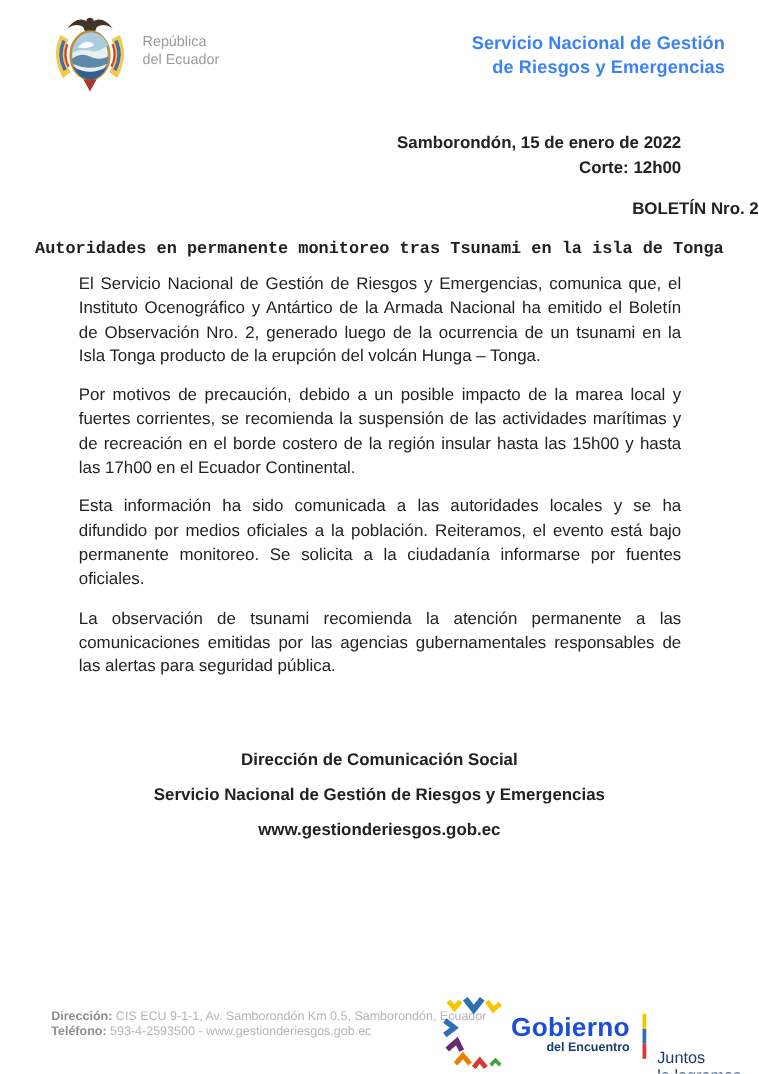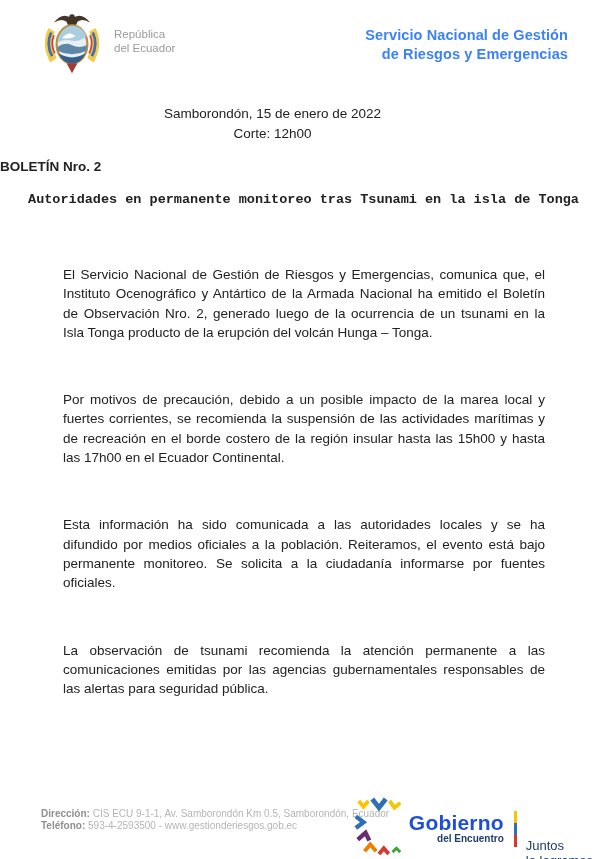--- a/index.html
+++ b/index.html
@@ -12,21 +12,21 @@
     margin: 0 auto;
     background: #ffffff;
     overflow: hidden;
     color: #222;
   }
   
   .doc-header {
     display: flex;
     justify-content: space-between;
     align-items: flex-start;
-    padding: 8px 39px 0 34px;
+    padding: 8px 27px 0 34px;
     height: 80px;
   }
   .brand-left { display: flex; align-items: flex-start; }
   .republic-label {
     margin-top: 20px;
     margin-left: 4px;
     color: #9b9b9b;
     font-size: 11.5px;
     line-height: 1.2;
   }
@@ -36,29 +36,29 @@
     color: #3b82f6;
     font-weight: bold;
     font-size: 14.5px;
     line-height: 1.28;
     letter-spacing: 0.1px;
   }
   
   .dateline {
     margin-top: 24px;
     padding-right: 62px;
-    text-align: center;
-    font-weight: normal;
+    text-align: right;
+    font-weight: bold;
     font-size: 13.5px;
     line-height: 20px;
   }
   
   .bulletin-number {
     margin-top: 13px;
-    text-align: left;
+    text-align: right;
     font-weight: bold;
     font-size: 13.5px;
     line-height: 20px;
   }
   .bulletin-title {
     margin-top: 13px;
     text-align: center;
     font-weight: bold;
     font-size: 13.5px;
     line-height: 20px;
@@ -66,21 +66,20 @@
     font-family: Liberation Mono, monospace;
   }
   
   .content { padding: 7px 62px 0 63px; }
   .content p {
     text-align: justify;
     font-size: 13.5px;
     line-height: 19.3px;
     margin-bottom: 12px;
     color: #222;
-    margin-top: 48px;
   }
   
   .signoff {
     margin-top: 56px;
     text-align: center;
     font-weight: bold;
     font-size: 13.5px;
   }
   .signoff div { line-height: 20px; margin-bottom: 8px; }
   
@@ -177,20 +176,25 @@
   <div class="bulletin-number">BOLETÍN Nro. 2</div>
   <div class="bulletin-title">Autoridades en permanente monitoreo tras Tsunami en la isla de Tonga</div>
 
   <div class="content">
     <p>El Servicio Nacional de Gestión de Riesgos y Emergencias, comunica que, el Instituto Ocenográfico y Antártico de la Armada Nacional ha emitido el Boletín de Observación Nro. 2, generado luego de la ocurrencia de un tsunami en la Isla Tonga producto de la erupción del volcán Hunga – Tonga.</p>
     <p>Por motivos de precaución, debido a un posible impacto de la marea local y fuertes corrientes, se recomienda la suspensión de las actividades marítimas y de recreación en el borde costero de la región insular hasta las 15h00 y hasta las 17h00 en el Ecuador Continental.</p>
     <p>Esta información ha sido comunicada a las autoridades locales y se ha difundido por medios oficiales a la población. Reiteramos, el evento está bajo permanente monitoreo. Se solicita a la ciudadanía informarse por fuentes oficiales.</p>
     <p>La observación de tsunami recomienda la atención permanente a las comunicaciones emitidas por las agencias gubernamentales responsables de las alertas para seguridad pública.</p>
   </div>
 
+  <div class="signoff">
+    <div>Dirección de Comunicación Social</div>
+    <div>Servicio Nacional de Gestión de Riesgos y Emergencias</div>
+    <div>www.gestionderiesgos.gob.ec</div>
+  </div>
 
   <div class="footer-contact">
     <div>
       <span class="lbl">Dirección:</span>
       <span>CIS ECU 9-1-1, Av. Samborondón Km 0.5, Samborondón, Ecuador</span>
     </div>
     <div>
       <span class="lbl">Teléfono:</span>
       <span>593-4-2593500 - www.gestionderiesgos.gob.ec</span>
     </div>

